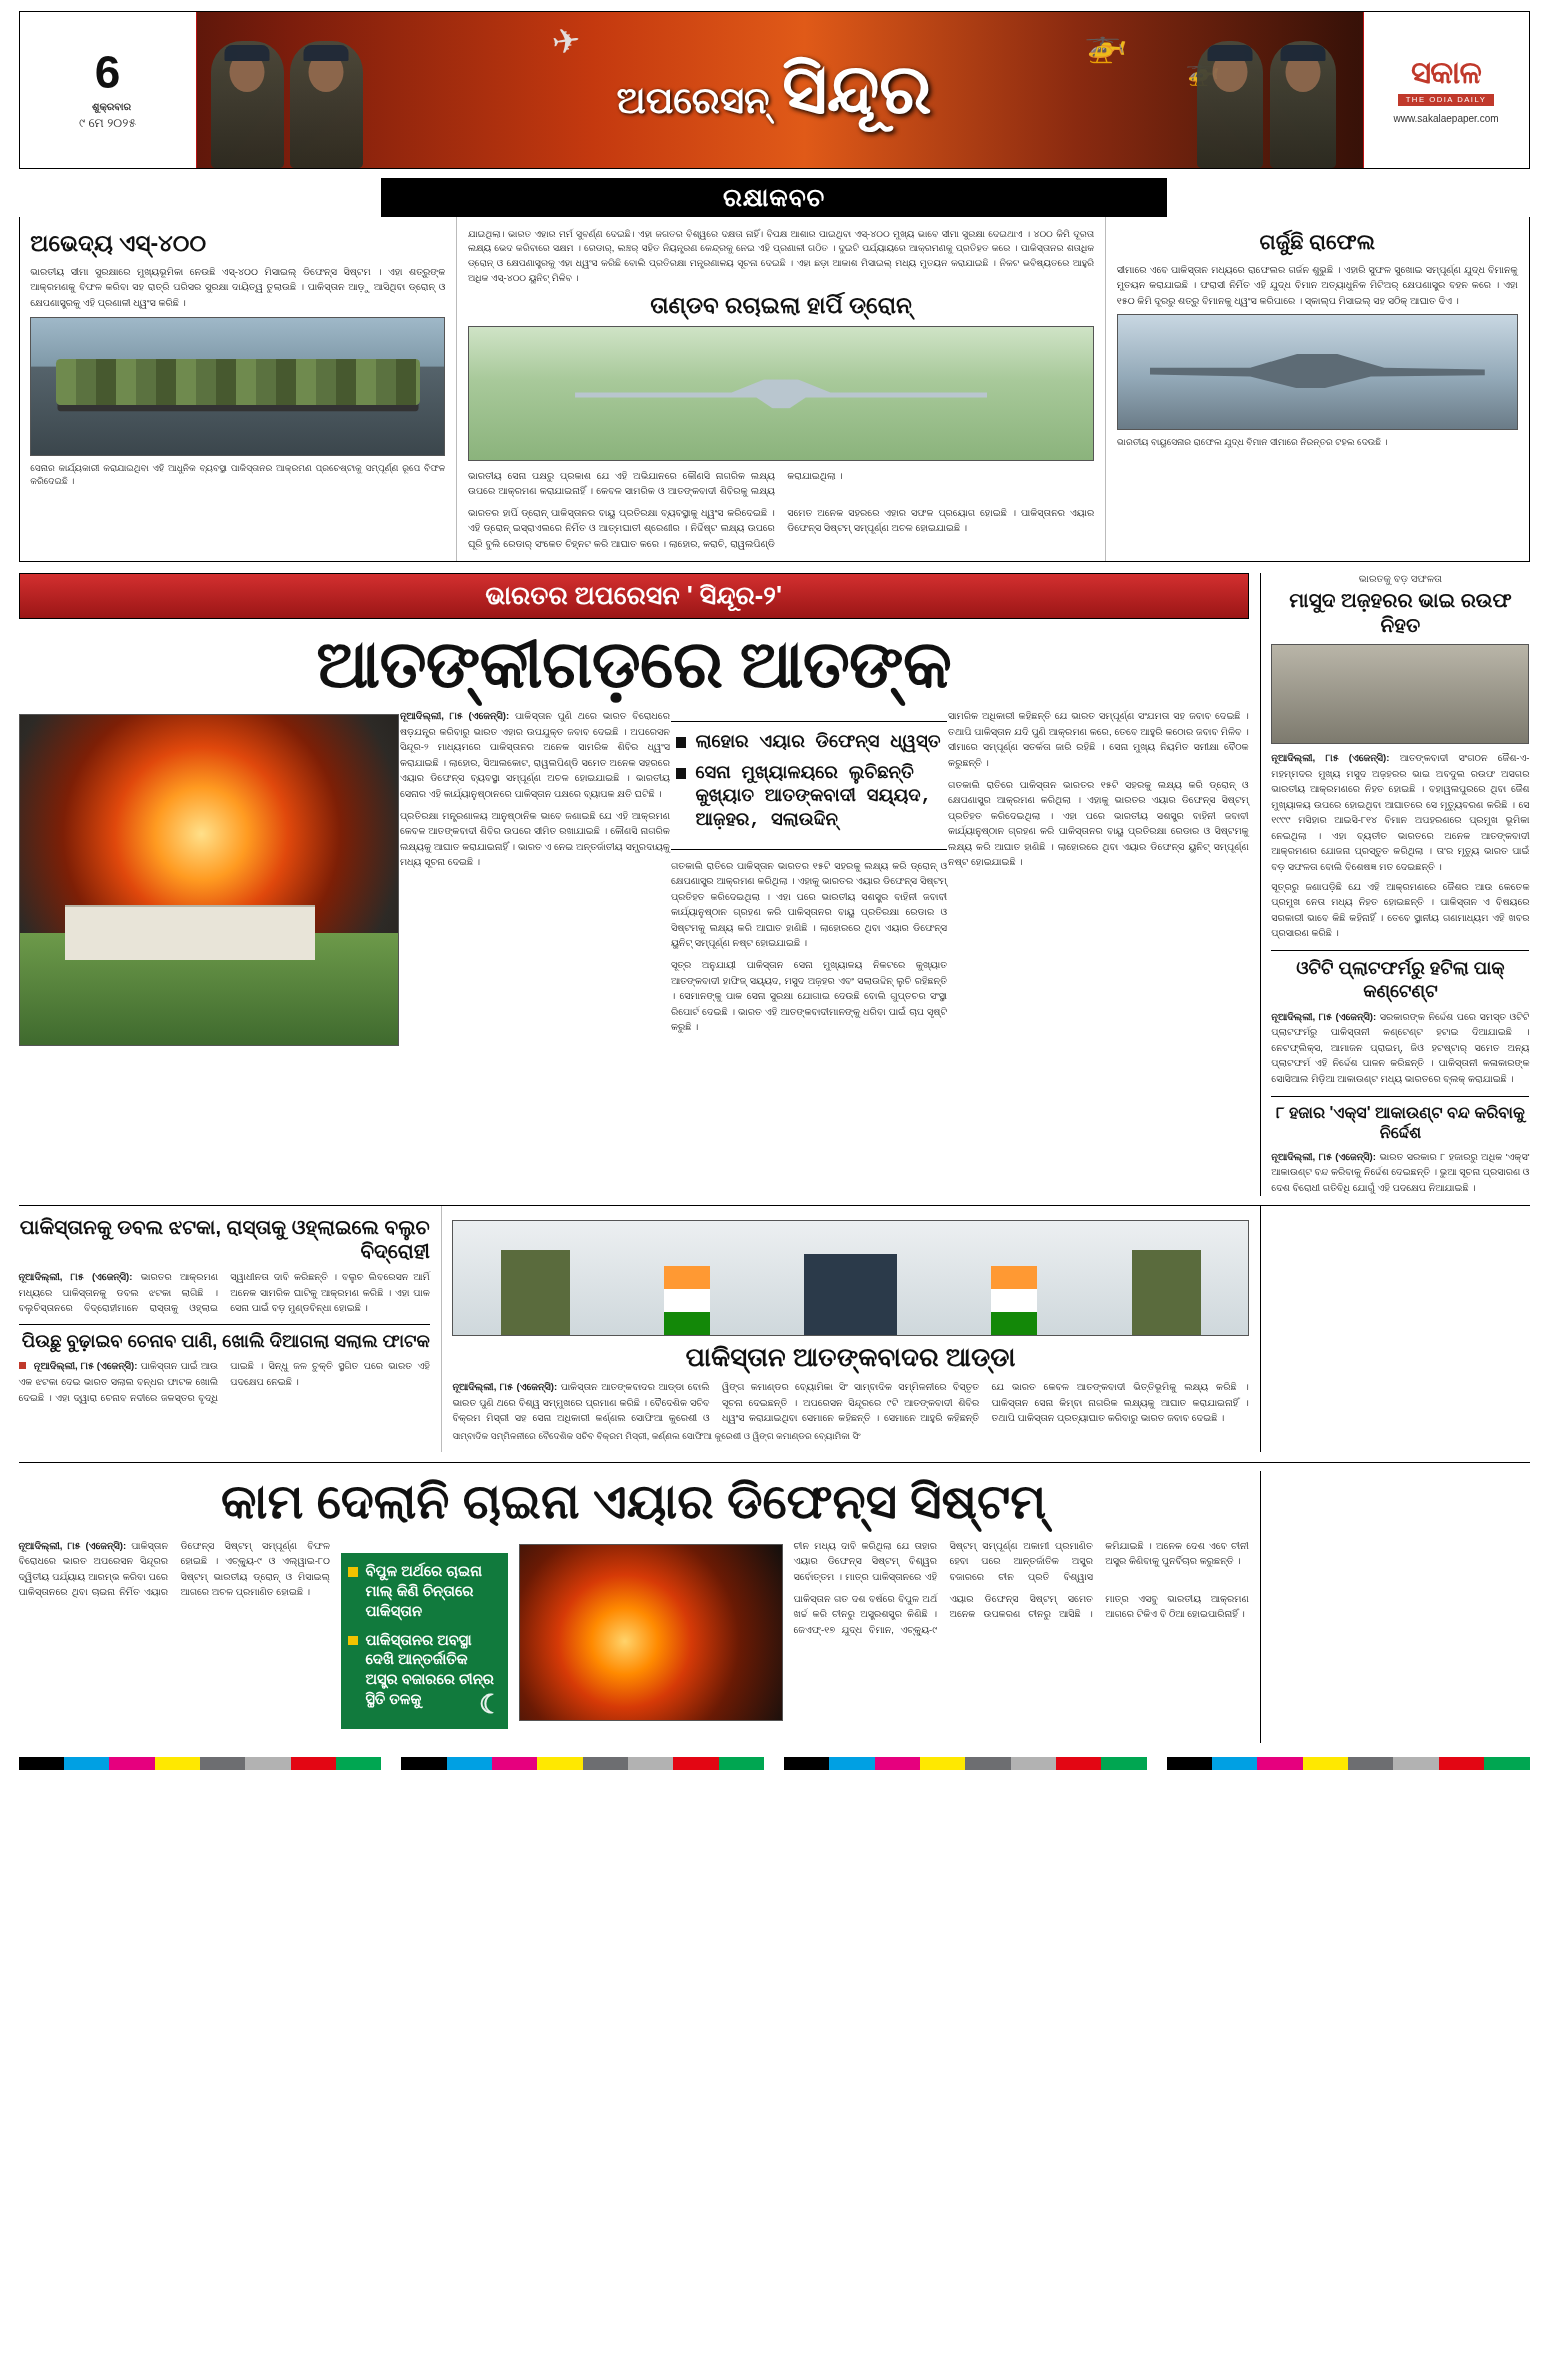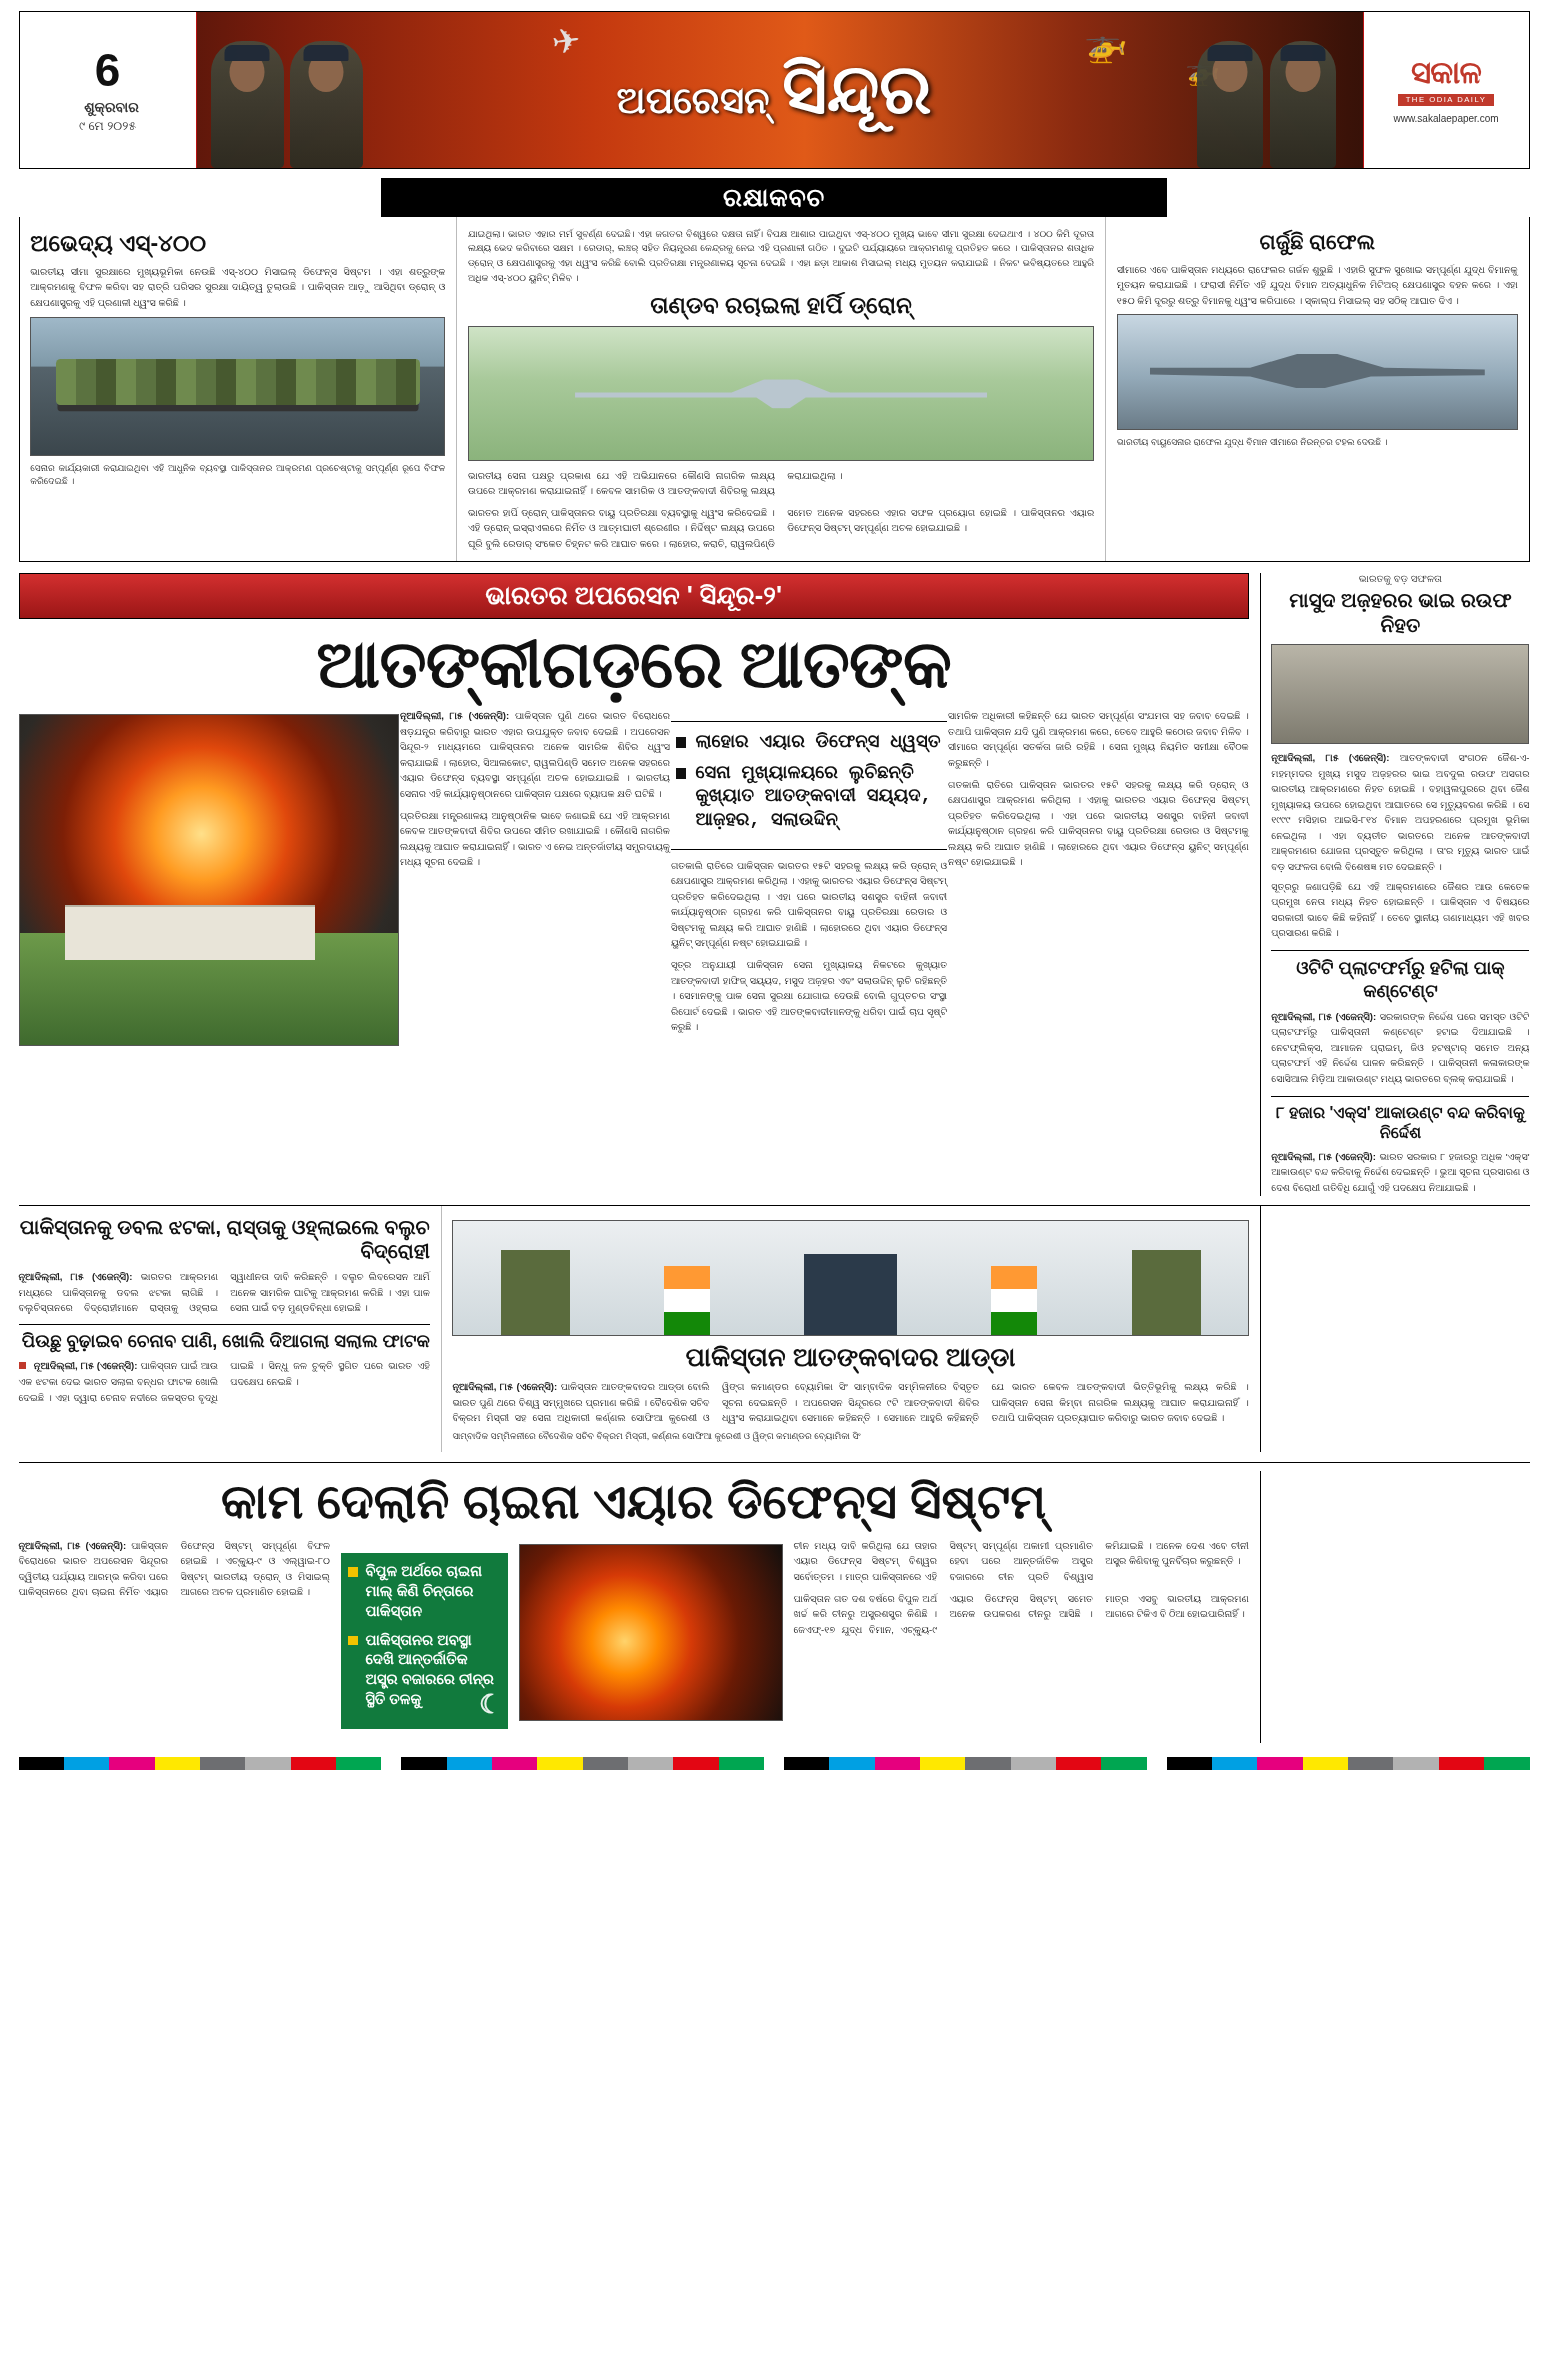--- a/index.html
+++ b/index.html
@@ -26,21 +26,21 @@
     background: linear-gradient(90deg,#2a0d08 0%, #7c1d0c 18%, #c4390f 38%, #e05a18 52%, #8a2a10 70%, #3a1208 88%, #170704 100%);
     overflow: hidden;
     border: 0.8px solid #000;
   }
   .mh-left {
     position:absolute; left:0; top:0; width:177px; height:100%;
     background:#fff; display:flex; flex-direction:column; align-items:center; justify-content:center;
     border-right: 1.5px solid #b11;
   }
   .mh-date-big { font-size:46px; font-weight:bold; color:#111; line-height:1; }
-  .mh-date-day { font-size:14px; color:#333; margin-top:6.2px; font-weight:bold;margin-left:8px;}
+  .mh-date-day { font-size:10px; color:#333; margin-top:6.2px; font-weight:bold;margin-left:8px;}
   .mh-date-full { font-size:12.3px; color:#333; margin-top:3.1px; }
   .mh-right {
     position:absolute; right:0; top:0; width:166px; height:100%;
     background:#fff; display:flex; flex-direction:column; align-items:center; justify-content:center;
     border-left:1.5px solid #b11;
   }
   .mh-logo { font-size:31px; font-weight:bold; color:#c0392b; letter-spacing:-0.8px;}
   .mh-logo-sub { font-size:7.7px; color:#fff; background:#c0392b; padding:1.5px 7.7px; margin-top:2.3px; letter-spacing:1.5px;}
   .mh-site { font-size:10px; color:#333; margin-top:7.7px; }
   .mh-title {

